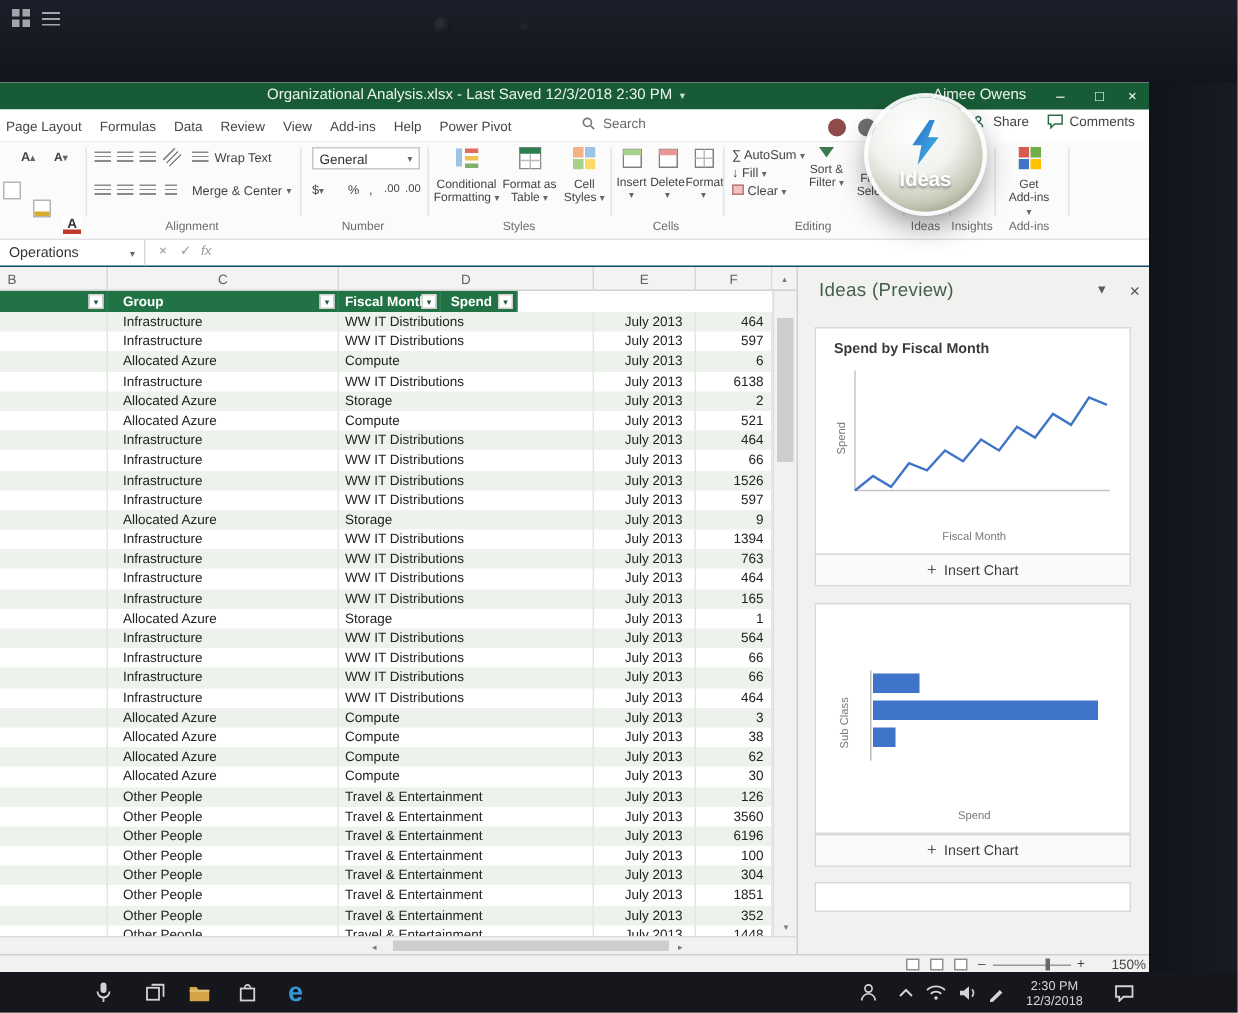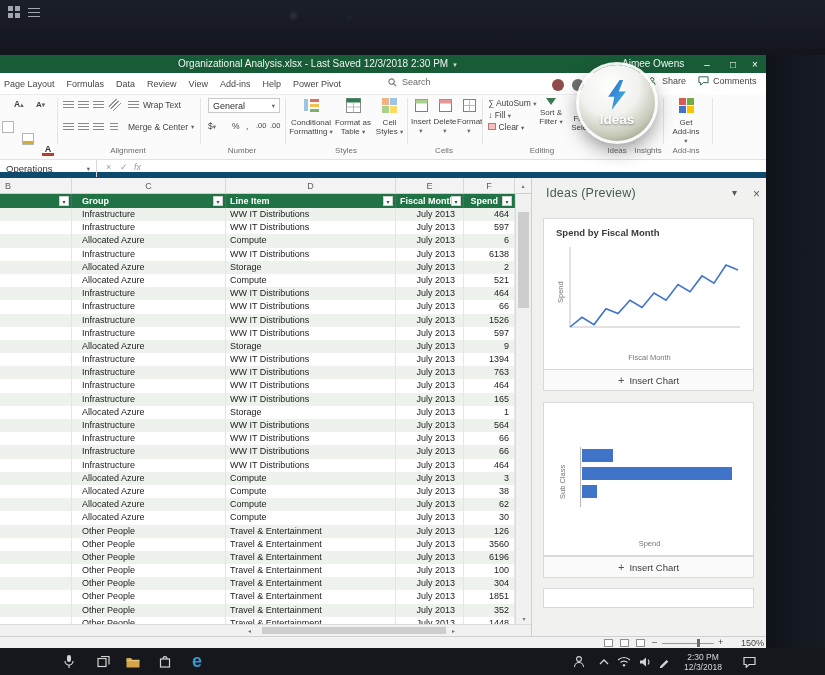--- a/index.html
+++ b/index.html
@@ -47,21 +47,21 @@
   .ebtn{white-space:nowrap}
   .funnel{width:0;height:0;border-left:5px solid transparent;border-right:5px solid transparent;border-top:7px solid #3c7a52;margin:0 auto}
 
   
   .spot{left:579px;top:10px;width:76px;height:76px;border-radius:50%;z-index:60;
     background:radial-gradient(circle at 40% 28%,#ffffff 0%,#f1f1ee 42%,#c6c8b6 70%,#73765c 100%);
     box-shadow:0 0 0 3px rgba(255,255,255,.92),0 8px 20px rgba(0,0,0,.45);
     display:flex;flex-direction:column;align-items:center;justify-content:center}
   .spot .lbl{color:#fff;font-size:13.5px;font-weight:bold;margin-top:2px;text-shadow:0 1px 2px rgba(0,0,0,.4)}
 
-  .fbar{left:0;top:105px;width:766px;height:18px;background:#fff;border-bottom:6px solid #0c4a6e}
+  .fbar{left:0;top:105px;width:766px;height:18px;background:#fff;border-bottom:1px solid #0c4a6e}
   .namebox{left:0;top:0;width:97px;height:17px;border-right:1px solid #d8d8d8;display:flex;align-items:center;justify-content:space-between;padding:0 6px;font-size:9.5px;color:#333}
   .fbic{top:2px;font-size:9px;color:#9a9a9a}
 
   
   .colletters{left:0;top:123px;width:515px;height:16px;display:flex;background:#f3f3f3;border-bottom:1px solid #cfcfcf}
   .colletter{height:16px;border-right:1px solid #d8d8d8;display:flex;align-items:center;justify-content:center;font-size:9px;color:#5f5f5f}
   .colletter.first{justify-content:flex-start;padding-left:5px}
   .cornercell{left:515px;top:123px;width:16px;height:16px;background:#f3f3f3;border-bottom:1px solid #cfcfcf;font-size:6px;color:#777;display:flex;align-items:center;justify-content:center}
 
   .theader{left:0;top:139px;width:515px;height:14px;display:flex}
@@ -350,24 +350,20 @@
 
   <div class="p theader">
       <div class="thcell " style="width: 72px;">
         <span class="thlab"></span>
         <span class="filterbtn">▾</span>
       </div>
       <div class="thcell hc" style="width: 154px;">
         <span class="thlab">Group</span>
         <span class="filterbtn">▾</span>
       </div>
-      <div class="thcell hd" style="width: 170px;">
-        <span class="thlab">Line Item</span>
-        <span class="filterbtn">▾</span>
-      </div>
       <div class="thcell he" style="width: 68px;">
         <span class="thlab">Fiscal Month</span>
         <span class="filterbtn">▾</span>
       </div>
       <div class="thcell hf" style="width: 51px;">
         <span class="thlab">Spend</span>
         <span class="filterbtn">▾</span>
       </div>
     </div>
 

